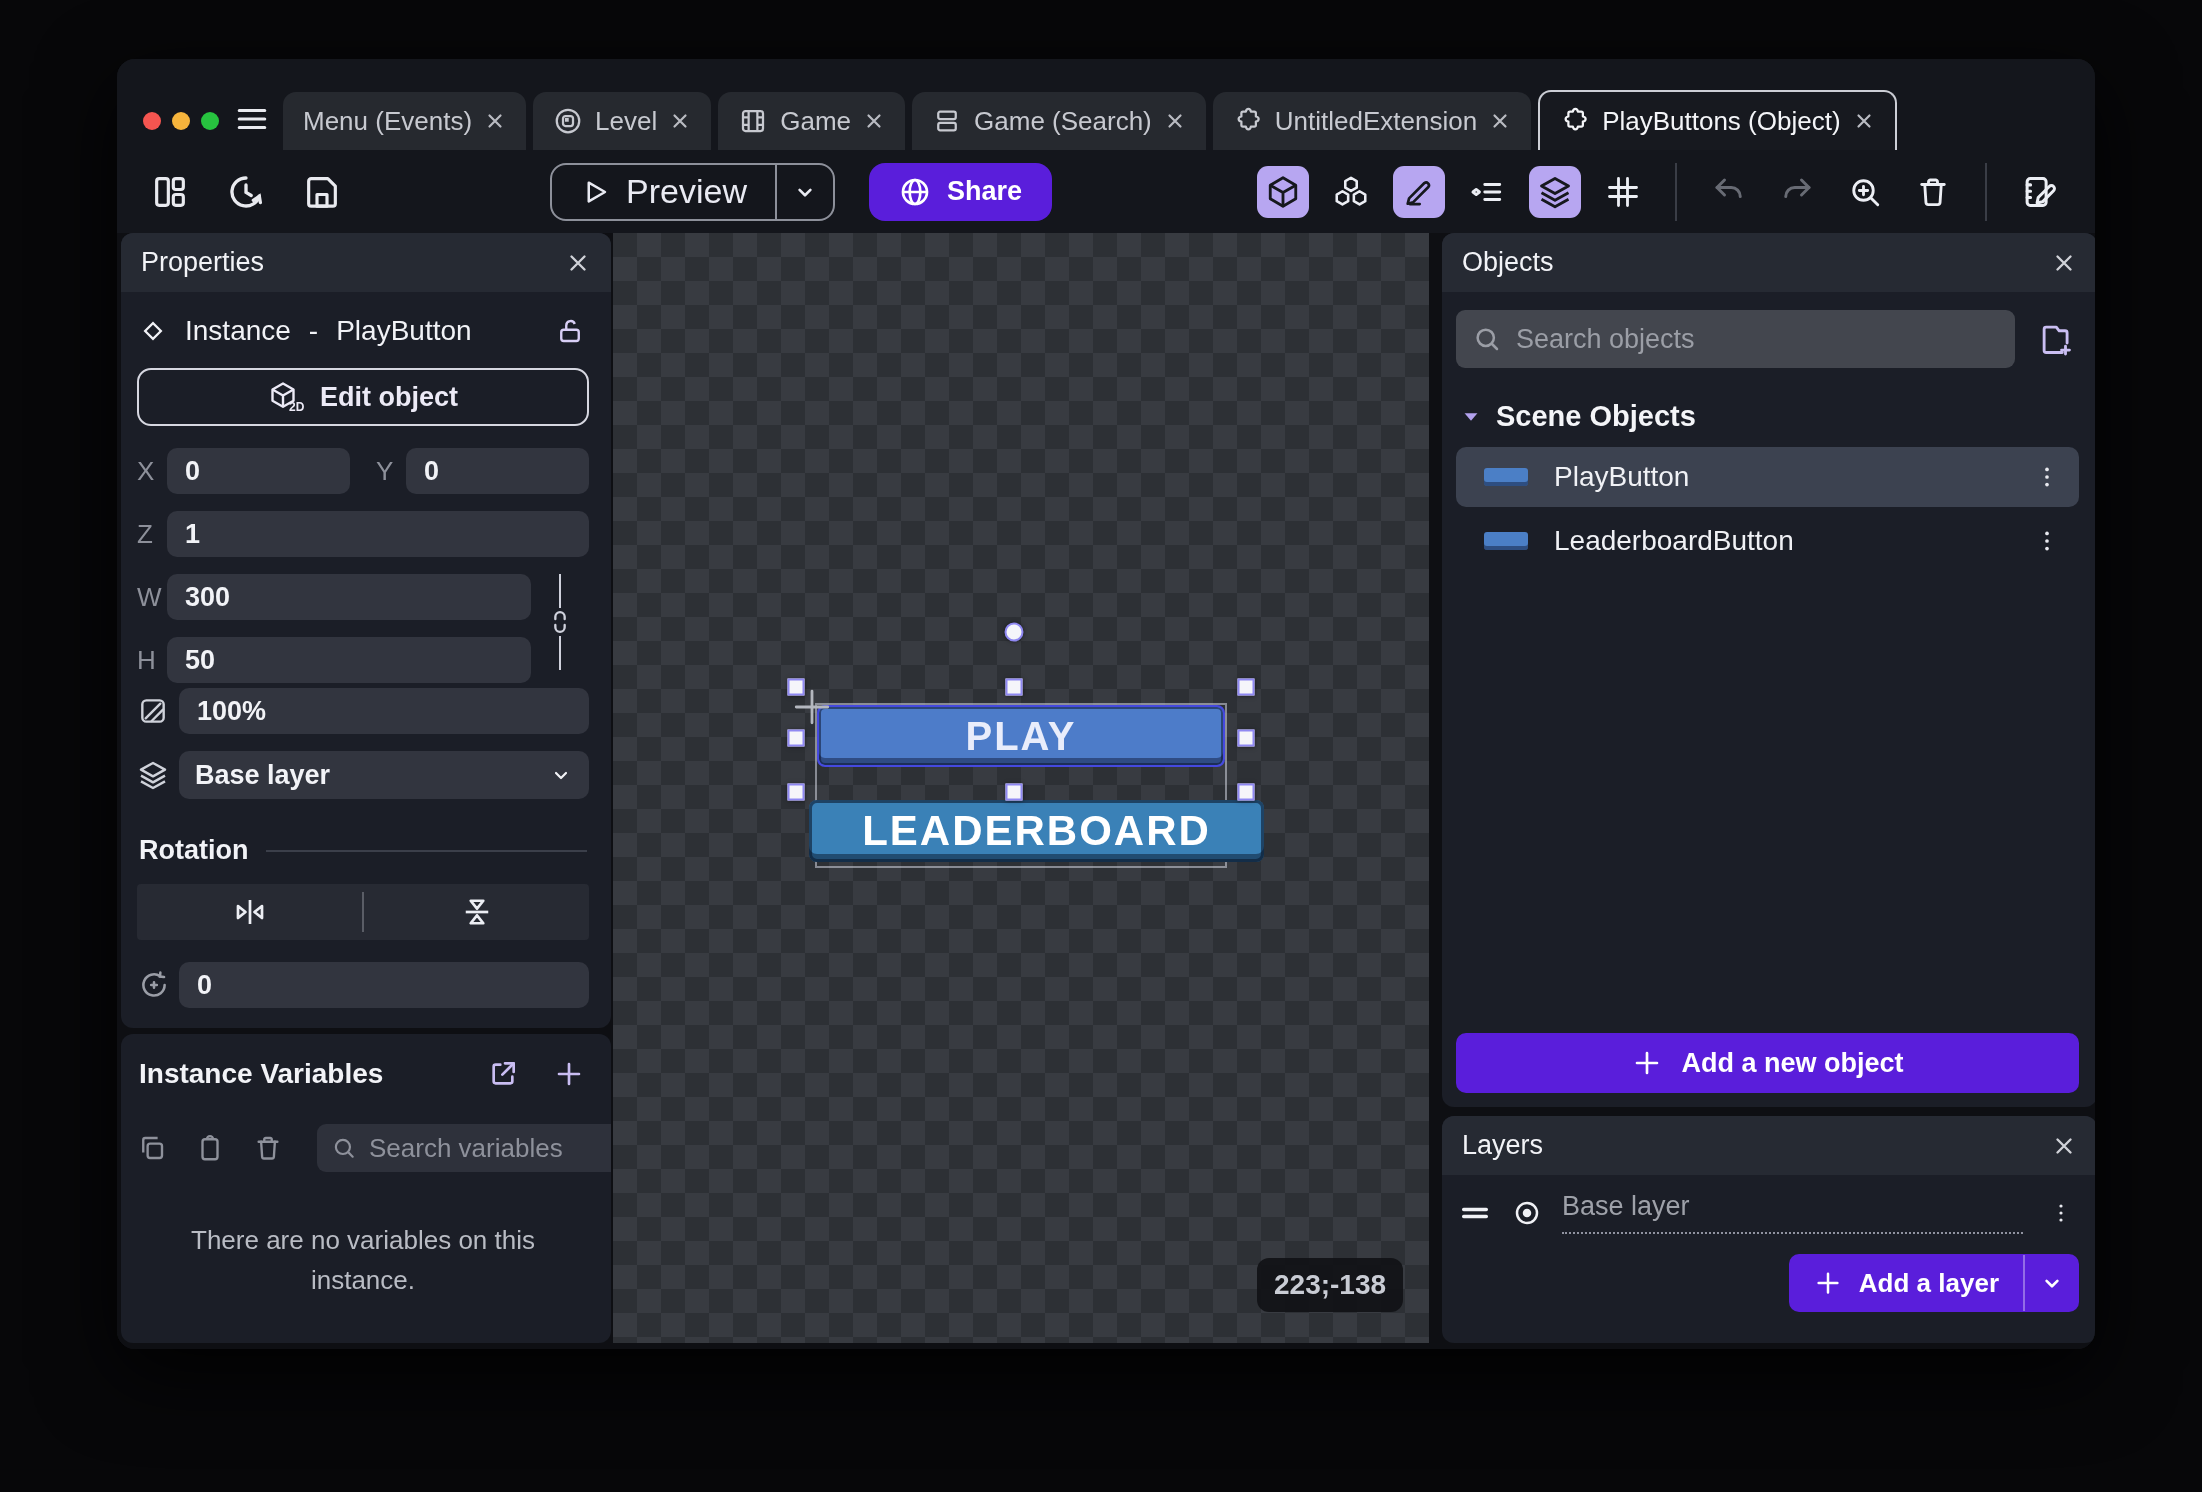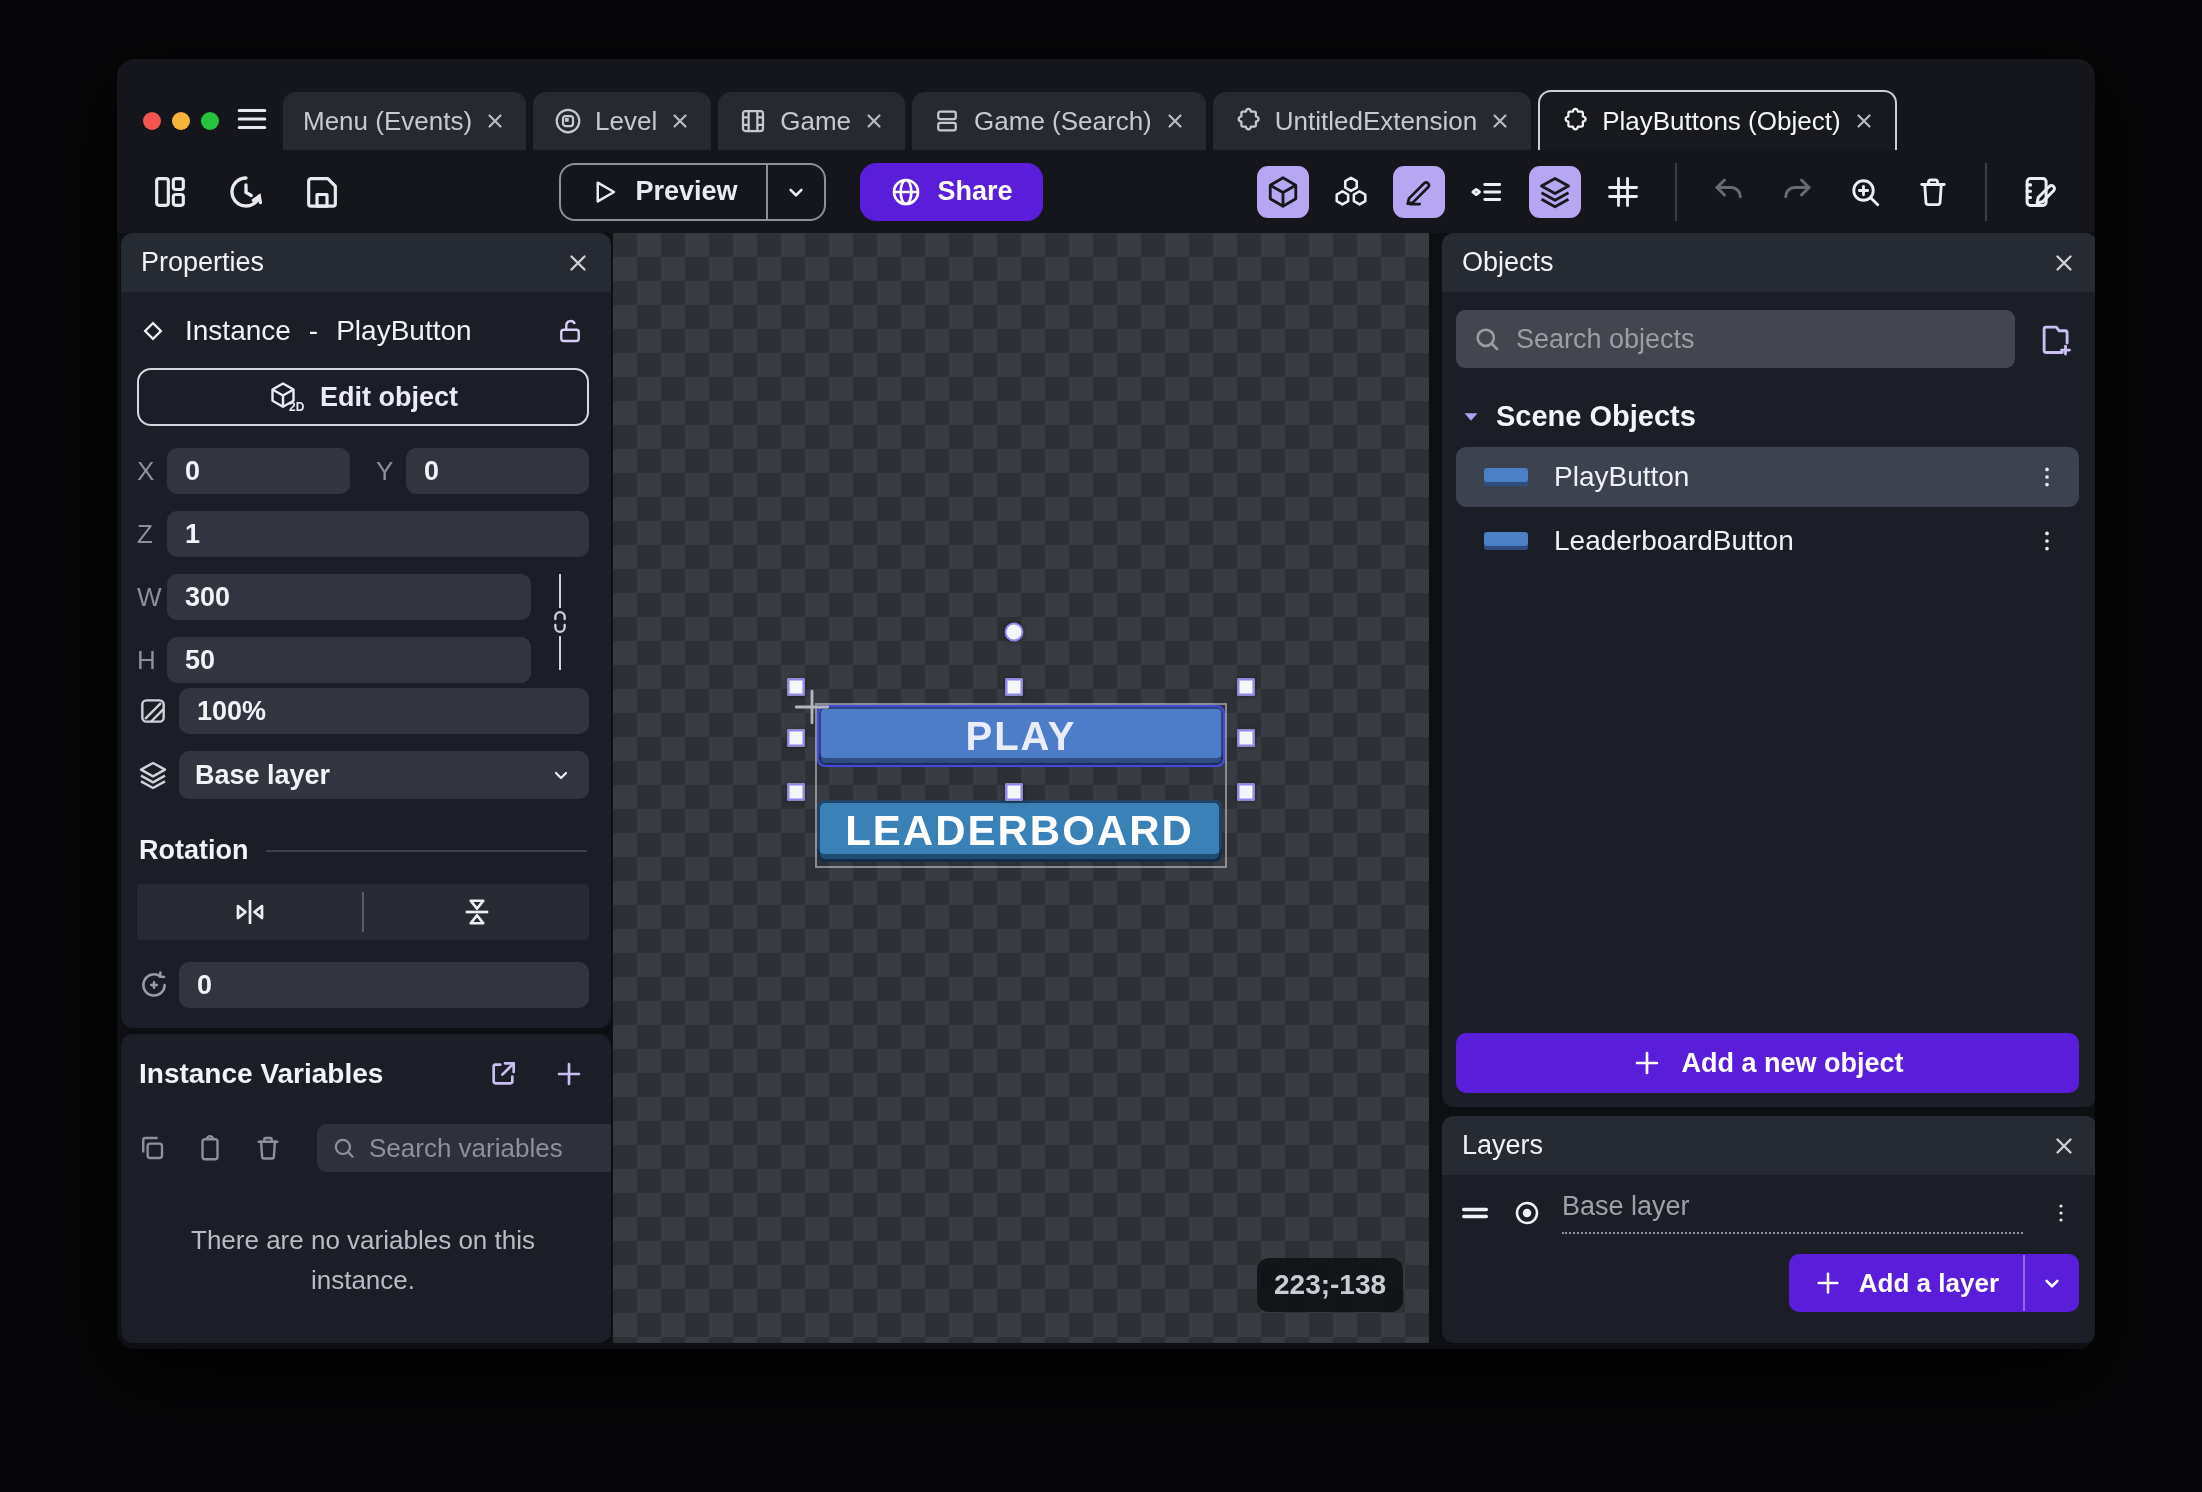--- a/index.html
+++ b/index.html
@@ -27,21 +27,21 @@
 
   
   .toolbar { height:83px; display:flex; align-items:center; padding:0 30px; background:#14161c; flex:none; }
   .tb-left { display:flex; gap:30px; align-items:center; }
   .iconbtn { background:none; border:none; color:#e9eaef; cursor:pointer; display:flex;
     align-items:center; justify-content:center; width:46px; height:46px; }
   .sp { flex:1; }
   .tb-center { display:flex; gap:34px; align-items:center; }
   .previewbtn { display:flex; align-items:center; height:58px; border:2px solid #8d909a;
     border-radius:16px; color:#e9eaf2; background:none; cursor:pointer; }
-  .previewbtn .pv-main { display:flex; align-items:center; gap:16px; padding:0 28px; font-size:27px; font-weight:bold; }
+  .previewbtn .pv-main { display:flex; align-items:center; gap:16px; padding:0 28px; font-size:34px; font-weight:normal; }
   .previewbtn .pv-sep { width:2px; height:56px; background:#8d909a; }
   .previewbtn .pv-dd { width:56px; display:flex; align-items:center; justify-content:center; }
   .sharebtn { display:flex; align-items:center; gap:16px; height:58px; padding:0 30px;
     background:#5a1edb; border:none; border-radius:16px; color:#fff; font-size:27px; font-weight:bold; cursor:pointer; }
   .tb-right { display:flex; gap:16px; align-items:center; }
   .toggle { width:52px; height:52px; border-radius:11px; display:flex; align-items:center;
     justify-content:center; background:none; border:none; color:#eceef4; cursor:pointer; }
   .toggle.on { background:#b7a6f1; color:#16181e; }
   .toggle.dim { color:#686b74; }
   .tb-div { width:2px; height:58px; background:#3a3d46; margin:0 10px; }
@@ -108,21 +108,21 @@
       linear-gradient(45deg,#383b41 25%,transparent 25%,transparent 75%,#383b41 75%),
       linear-gradient(45deg,#383b41 25%,transparent 25%,transparent 75%,#383b41 75%);
     background-size:48px 48px; background-position:0 0,24px 24px; }
   .sel-outer { position:absolute; left:202px; top:470px; width:412px; height:165px;
     border:2px solid rgba(210,214,224,.55); }
   .gbtn { position:absolute; display:flex; align-items:center; justify-content:center;
     font-weight:bold; border-radius:8px; letter-spacing:2px; cursor:pointer; }
   .playbtn { left:204px; top:472px; width:408px; height:62px; background:#4d7cc9;
     color:#e9edfb; font-size:40px; border:2px solid #4549e0;
     box-shadow:inset 0 -7px 0 rgba(10,18,48,.45), inset 0 0 0 2px rgba(10,16,40,.5); }
-  .lbbtn { left:204px; top:567px; width:405px; height:62px; background:#3a81b7;
+  .lbbtn { left:196px; top:567px; width:455px; height:62px; background:#3a81b7;
     color:#ffffff; font-size:42px;
     box-shadow:inset 0 -8px 0 rgba(8,24,44,.5), inset 0 0 0 3px rgba(8,16,35,.55); }
   .hd { position:absolute; width:17px; height:17px; background:#f5f5fa; border:2px solid #8f88f2;
     transform:translate(-50%,-50%); box-shadow:0 0 4px rgba(0,0,0,.5); }
   .hd.round { border-radius:50%; width:19px; height:19px; }
   .crosshair { position:absolute; left:199px; top:474px; transform:translate(-50%,-50%); color:#b4b7bf; }
   .coordbadge { position:absolute; left:644px; top:1025px; height:54px; background:rgba(17,18,22,.92);
     border-radius:12px; display:flex; align-items:center; padding:0 17px; color:#c9ccd4;
     font-size:28px; font-weight:bold; }
 

